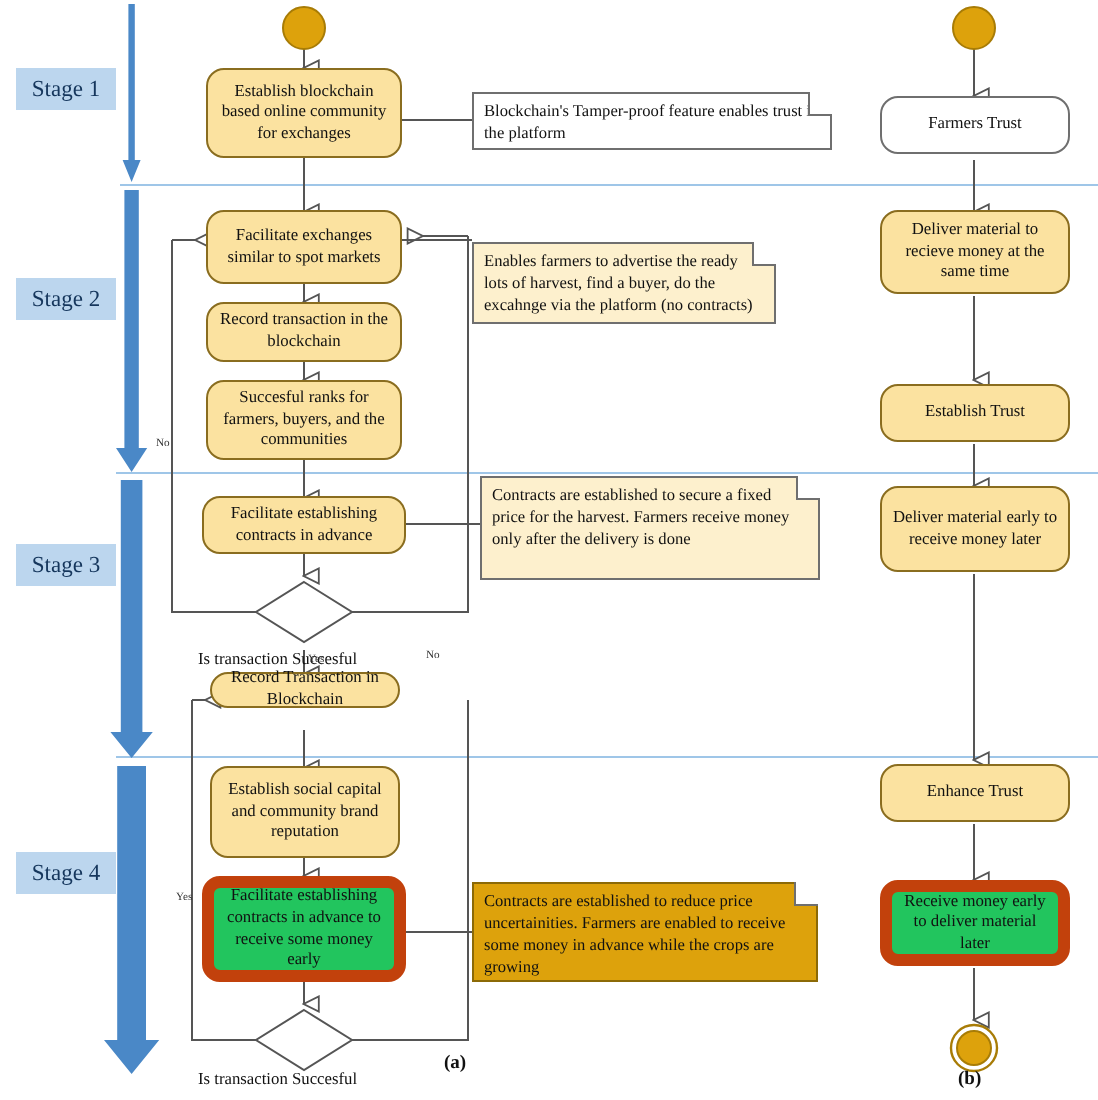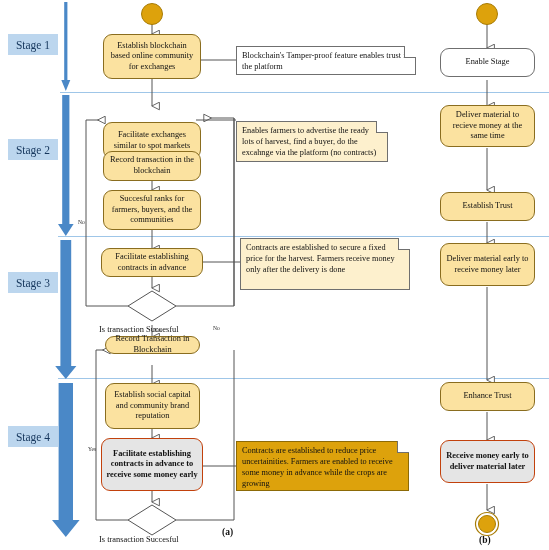--- a/index.html
+++ b/index.html
@@ -5,21 +5,21 @@
   html,body{margin:0;padding:0;background:#ffffff;}
   body{width:549px;height:550px;font-family:"Liberation Serif",serif;}
   #root{position:relative;width:549px;height:550px;overflow:hidden;}
   svg#canvas{position:absolute;left:0;top:0;width:549px;height:550px;}
 
   .node{position:absolute;box-sizing:border-box;display:flex;align-items:center;
         justify-content:center;text-align:center;border:1px solid #8a6d1f;
         border-radius:9px;font-size:8.4px;line-height:10.6px;color:#111;padding:2px 4px;}
   .node.yellow{background:#fbe2a0;}
   .node.white{background:#ffffff;border:1px solid #6f6f6f;}
-  .node.dark{background:#e5e5e5;border:1px solid #c2410c;font-weight:bold;}
+  .node.dark{background:#22c55e;border:6px solid #c2410c;}
 
   .note{position:absolute;box-sizing:border-box;background:#fdf0cd;border:1px solid #6f6f6f;
         font-size:8.3px;line-height:11px;color:#111;padding:3px 5px 3px 5px;text-align:left;}
   .note.dark{background:#dda20c;border:1px solid #8c6a07;}
   .note .fold{position:absolute;right:-1px;top:-1px;width:11px;height:11px;
         background:#ffffff;border-left:1px solid #6f6f6f;border-bottom:1px solid #6f6f6f;}
   .note.dark .fold{background:#ffffff;}
 
   .stage-label{position:absolute;background:#bcd6ee;color:#15365c;font-size:11.5px;
         display:flex;align-items:center;justify-content:center;
@@ -110,21 +110,21 @@
     <circle cx="487" cy="524" r="8.5" fill="#dda20c" stroke="#a87c06" stroke-width="1"></circle>
   </svg>
 
   <div class="stage-label" style="left:8px;top:34px;width:50px;height:21px;">Stage 1</div>
   <div class="stage-label" style="left:8px;top:139px;width:50px;height:21px;">Stage 2</div>
   <div class="stage-label" style="left:8px;top:272px;width:50px;height:21px;">Stage 3</div>
   <div class="stage-label" style="left:8px;top:426px;width:50px;height:21px;">Stage 4</div>
 
   <div class="node yellow" style="left:103px;top:34px;width:98px;height:45px;">Establish blockchain based online community for exchanges</div>
 
-  <div class="node yellow" style="left:103px;top:105px;width:98px;height:37px;margin-top:17px;">Facilitate exchanges similar to spot markets</div>
+  <div class="node yellow" style="left:103px;top:105px;width:98px;height:37px;">Facilitate exchanges similar to spot markets</div>
 
   <div class="node yellow" style="left:103px;top:151px;width:98px;height:30px;">Record transaction in the blockchain</div>
 
   <div class="node yellow" style="left:103px;top:190px;width:98px;height:40px;">Succesful ranks for farmers, buyers, and the communities</div>
 
   <div class="node yellow" style="left:101px;top:248px;width:102px;height:29px;">Facilitate establishing contracts in advance</div>
 
   <div class="node yellow" style="left:105px;top:336px;width:95px;height:18px;">Record Transaction in Blockchain</div>
 
   <div class="node yellow" style="left:105px;top:383px;width:95px;height:46px;">Establish social capital and community brand reputation</div>
@@ -152,21 +152,21 @@
   <div class="note" style="left:240px;top:238px;width:170px;height:52px;">
     <span class="fold"></span>
     <span>Contracts are established to secure a fixed price for the harvest. Farmers receive money only after the delivery is done</span>
   </div>
 
   <div class="note dark" style="left:236px;top:441px;width:173px;height:50px;">
     <span class="fold"></span>
     <span>Contracts are established to reduce price uncertainities. Farmers are enabled to receive some money in advance while the crops are growing</span>
   </div>
 
-  <div class="node white" style="left:440px;top:48px;width:95px;height:29px;">Enable Stage</div>
+  <div class="node white" style="left:440px;top:48px;width:95px;height:29px;">Farmers Trust</div>
 
   <div class="node yellow" style="left:440px;top:105px;width:95px;height:42px;">Deliver material to recieve money at the same time</div>
 
   <div class="node yellow" style="left:440px;top:192px;width:95px;height:29px;">Establish Trust</div>
 
   <div class="node yellow" style="left:440px;top:243px;width:95px;height:43px;">Deliver material early to receive money later</div>
 
   <div class="node yellow" style="left:440px;top:382px;width:95px;height:29px;">Enhance Trust</div>
 
   <div class="node dark" style="left:440px;top:440px;width:95px;height:43px;">Receive money early to deliver material later</div>

